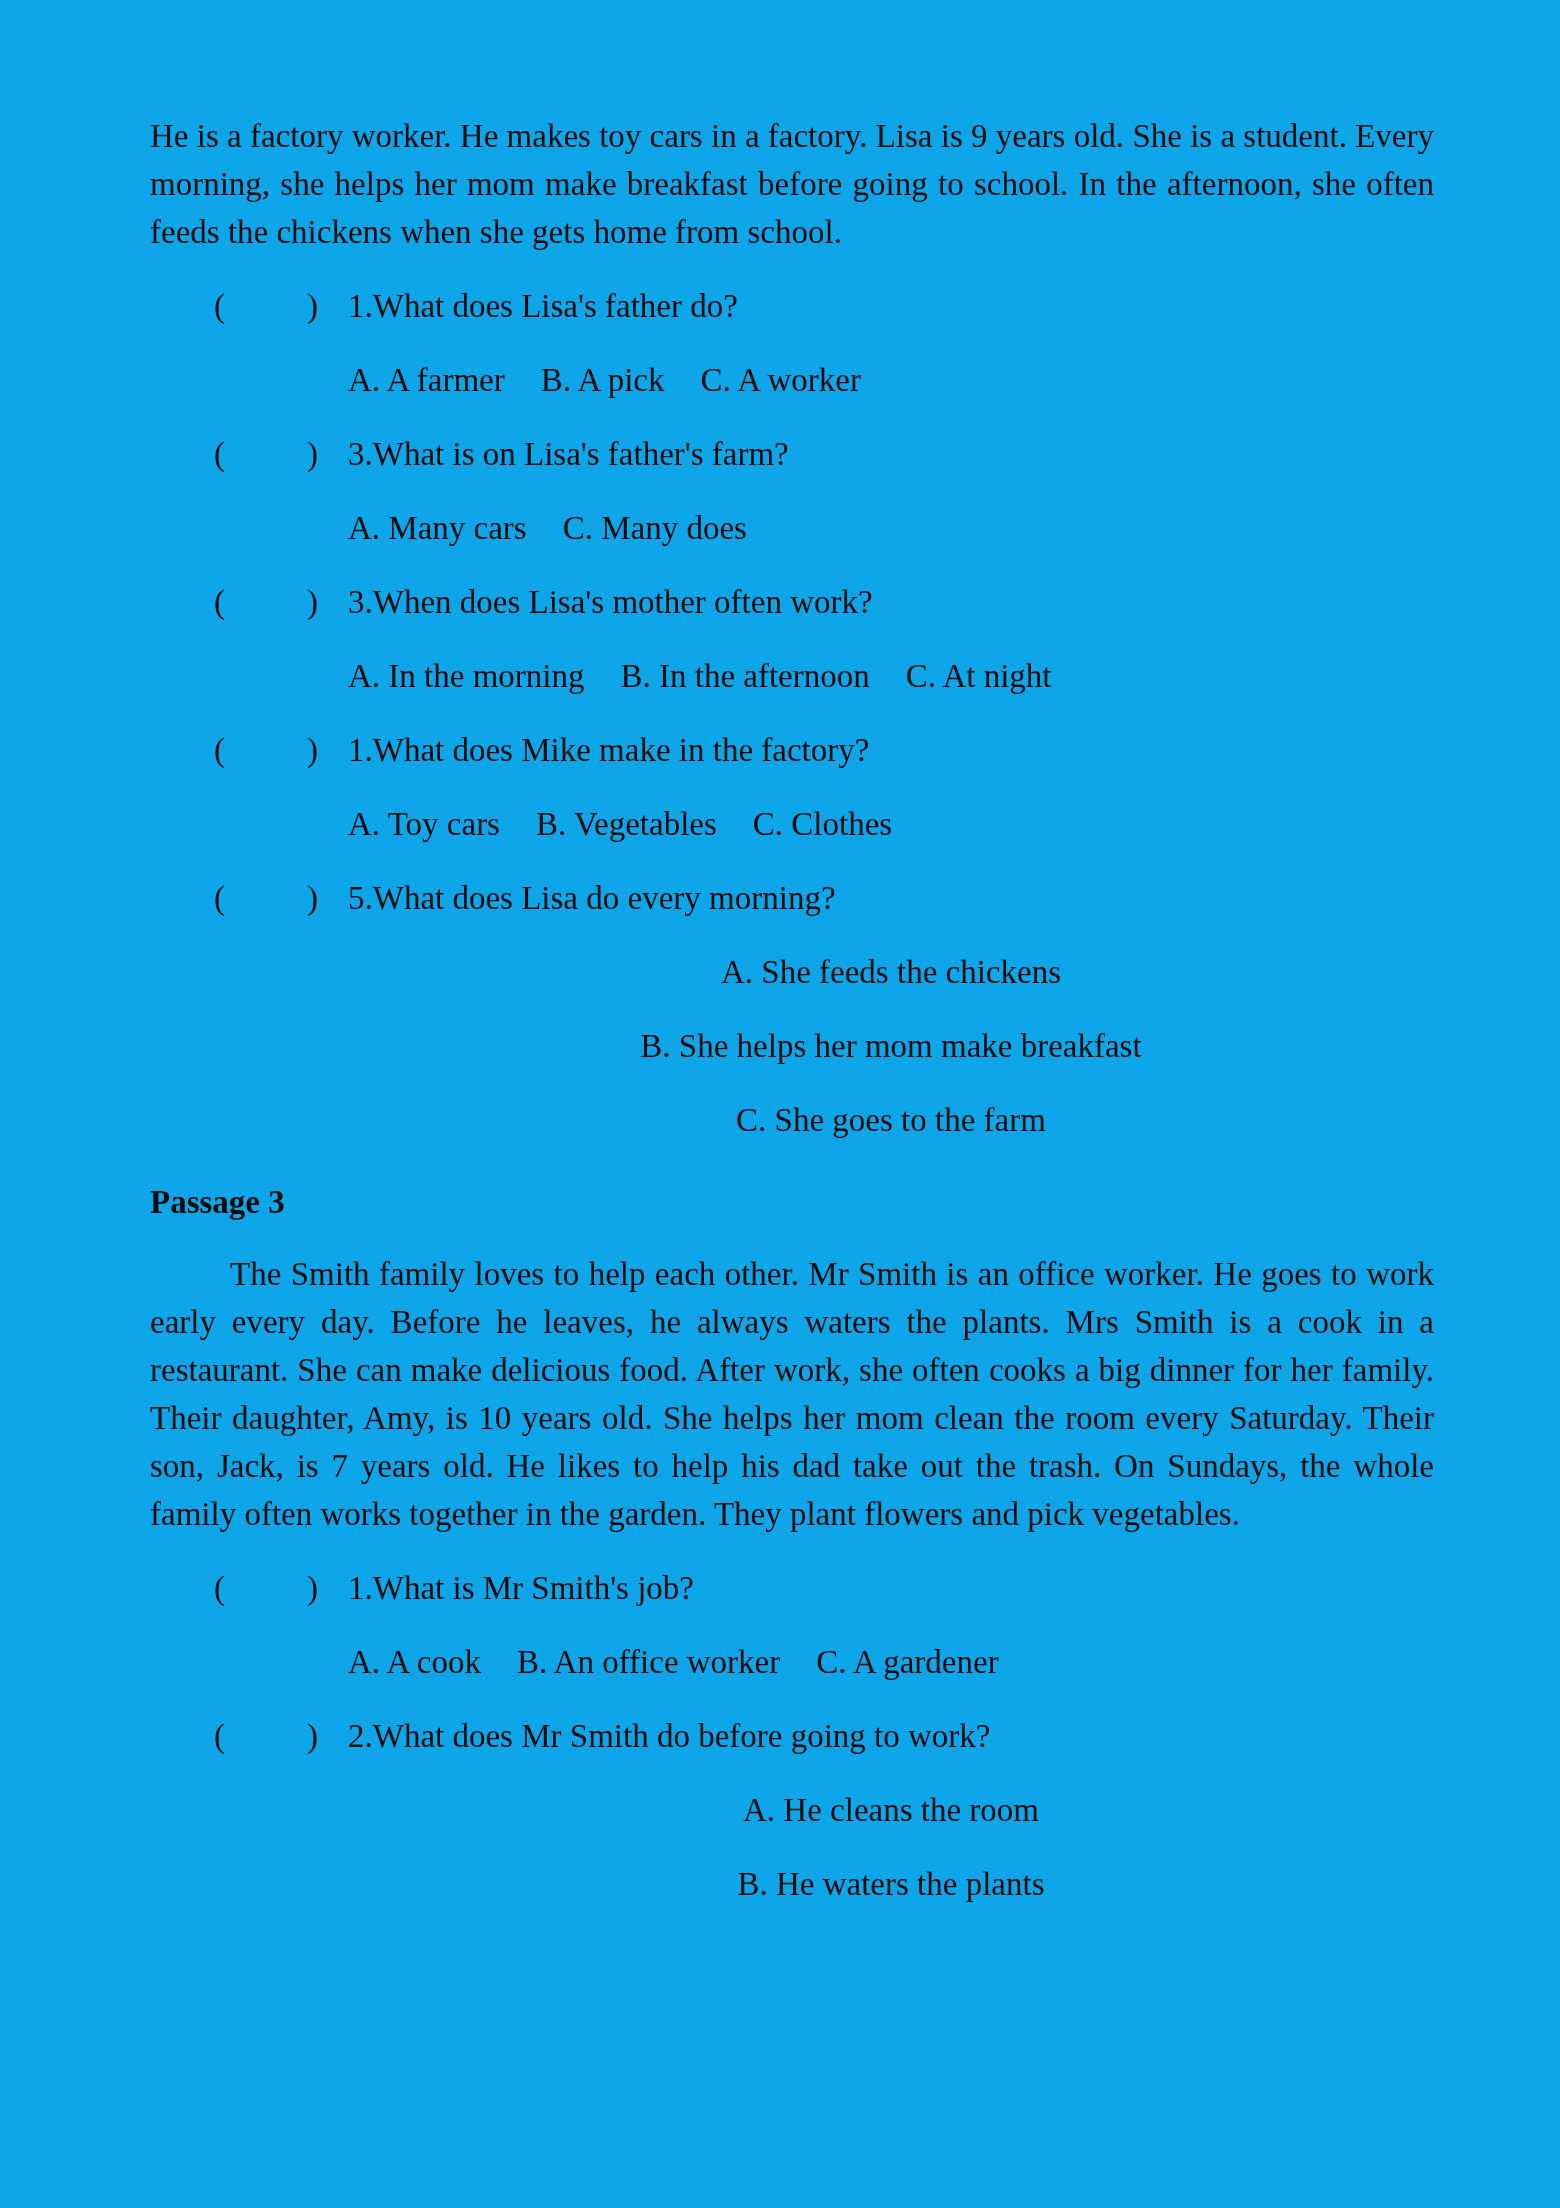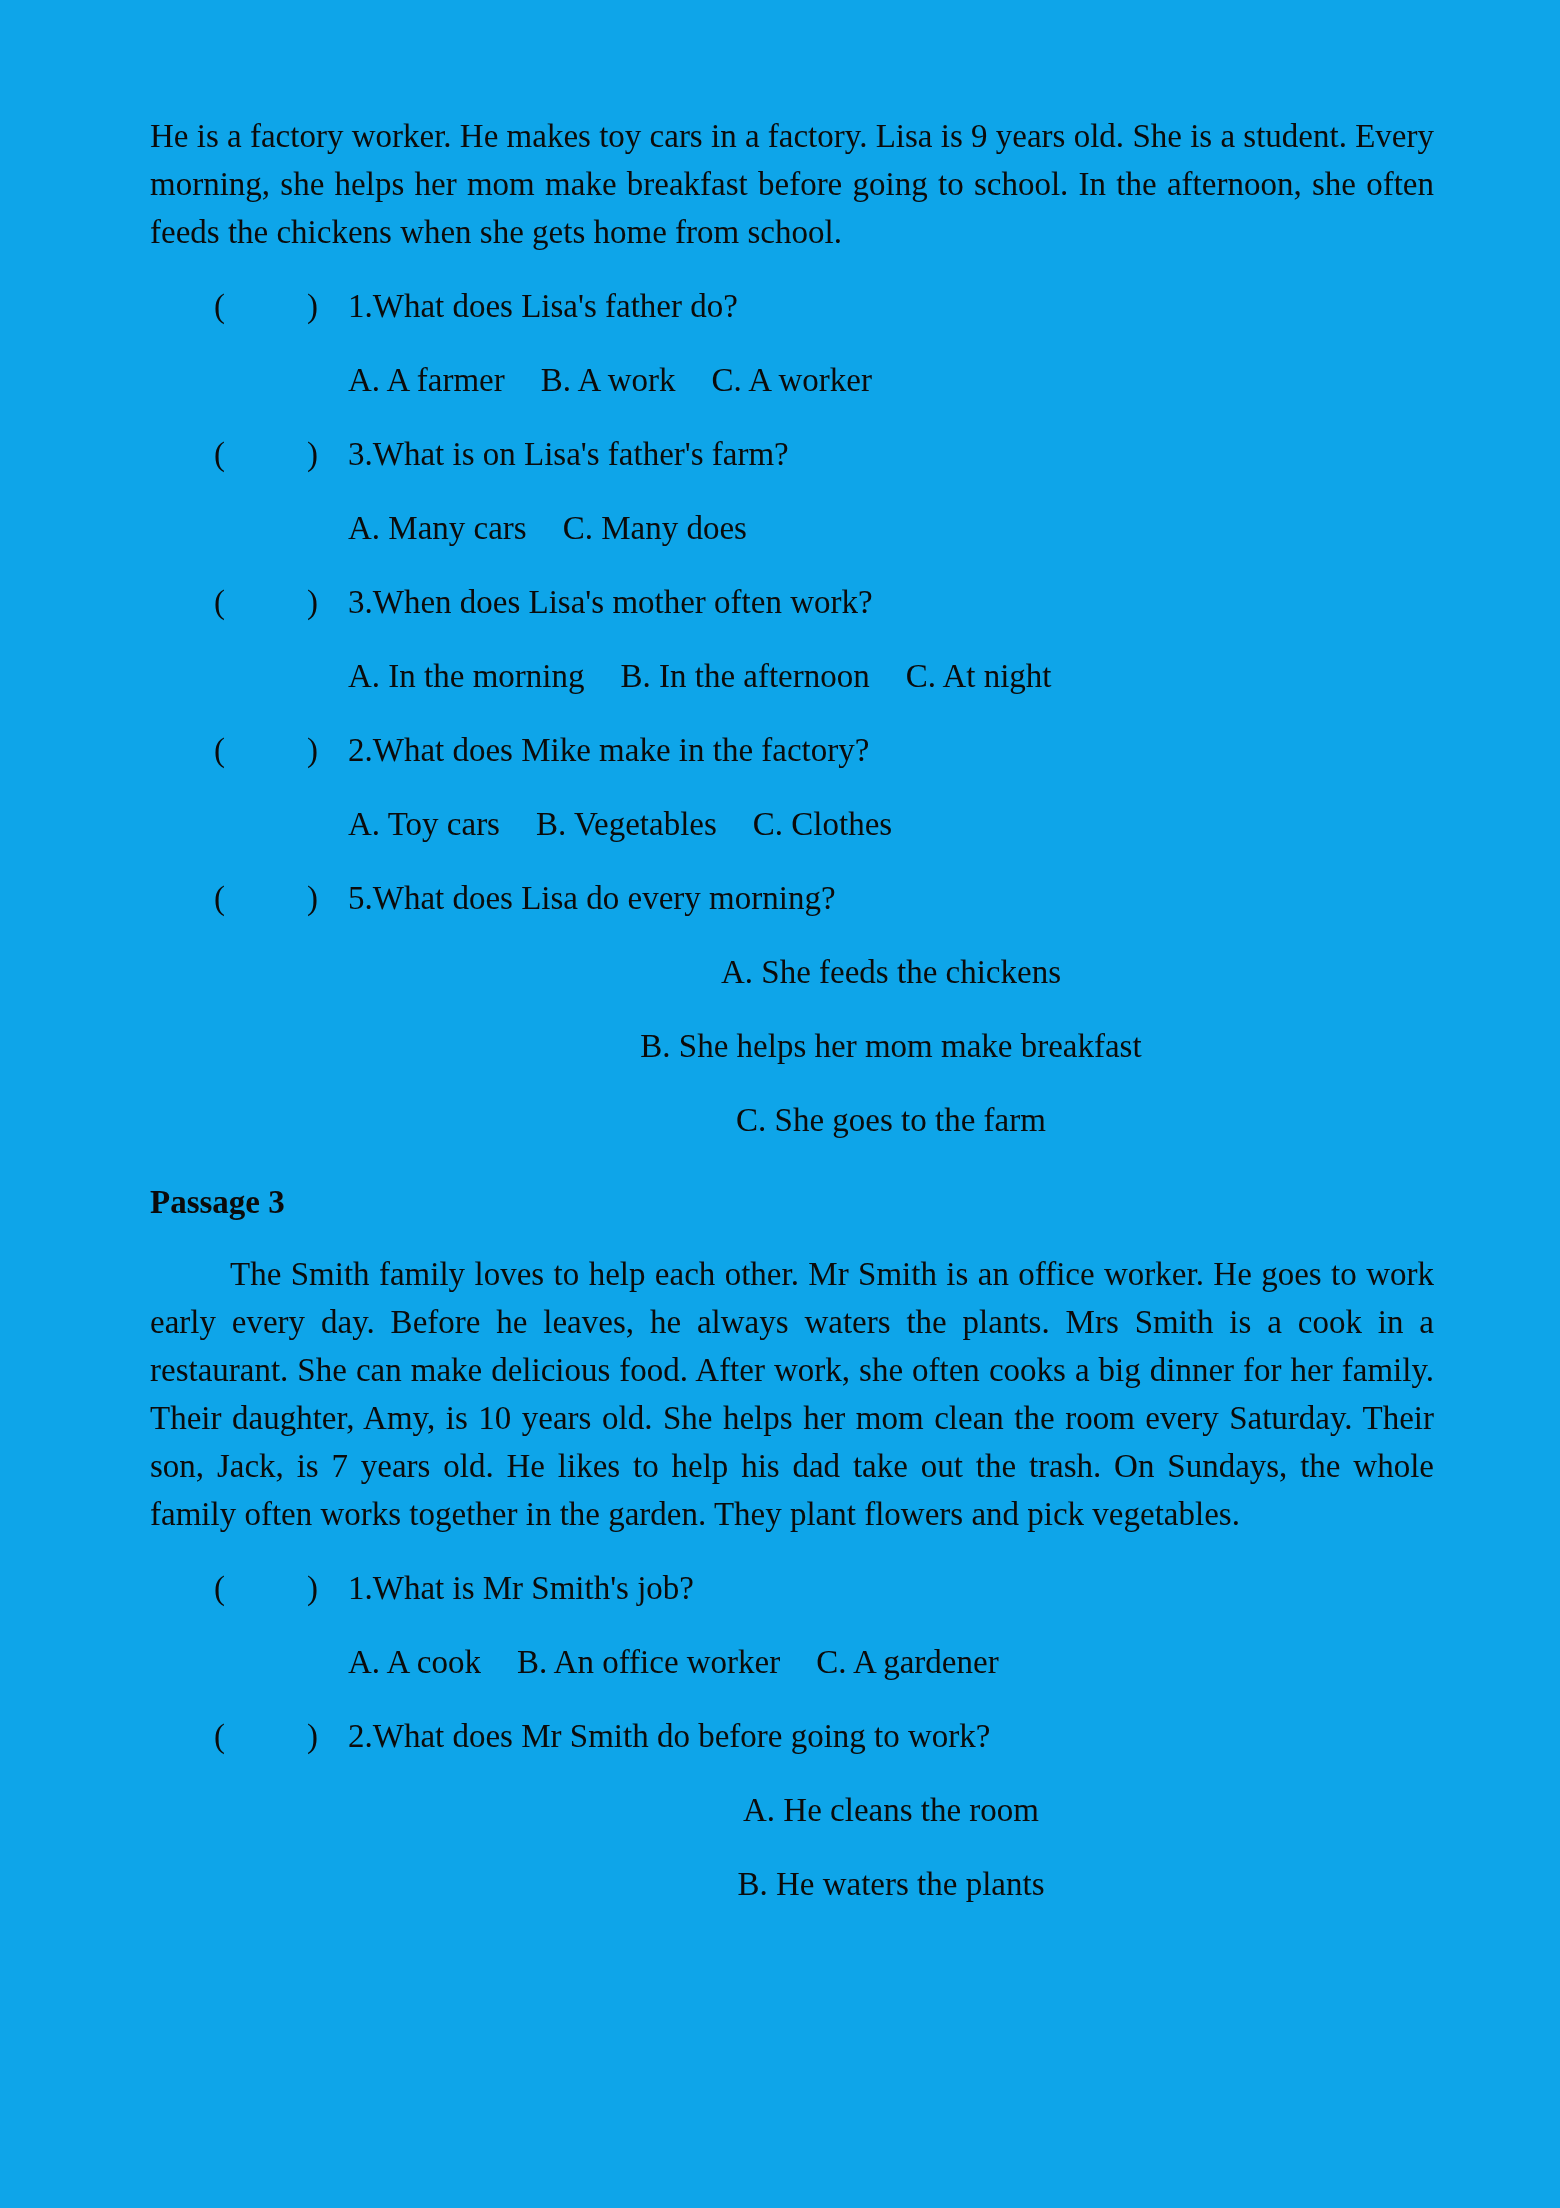--- a/index.html
+++ b/index.html
@@ -62,21 +62,21 @@
   <p class="passage">He is a factory worker. He makes toy cars in a factory. Lisa is 9 years old. She is a student. Every morning, she helps her mom make breakfast before going to school. In the afternoon, she often feeds the chickens when she gets home from school.</p>
 
   <div class="q-line">
     <span class="paren">
         <span>(</span>
         <span>)</span>
       </span><span class="q-text">1.What does Lisa's father do?</span>
   </div>
   <div class="opts-inline">
     <span class="opt">A. A farmer</span>
-    <span class="opt">B. A work</span>
+    <span class="opt">B. A pick</span>
     <span class="opt">C. A worker</span>
   </div>
 
   <div class="q-line">
     <span class="paren">
         <span>(</span>
         <span>)</span>
       </span><span class="q-text">3.What is on Lisa's father's farm?</span>
   </div>
   <div class="opts-inline">
@@ -93,21 +93,21 @@
   <div class="opts-inline">
     <span class="opt">A. In the morning</span>
     <span class="opt">B. In the afternoon</span>
     <span class="opt">C. At night</span>
   </div>
 
   <div class="q-line">
     <span class="paren">
         <span>(</span>
         <span>)</span>
-      </span><span class="q-text">2.What does Mike make in the factory?</span>
+      </span><span class="q-text">1.What does Mike make in the factory?</span>
   </div>
   <div class="opts-inline">
     <span class="opt">A. Toy cars</span>
     <span class="opt">B. Vegetables</span>
     <span class="opt">C. Clothes</span>
   </div>
 
   <div class="q-line">
     <span class="paren">
         <span>(</span>

